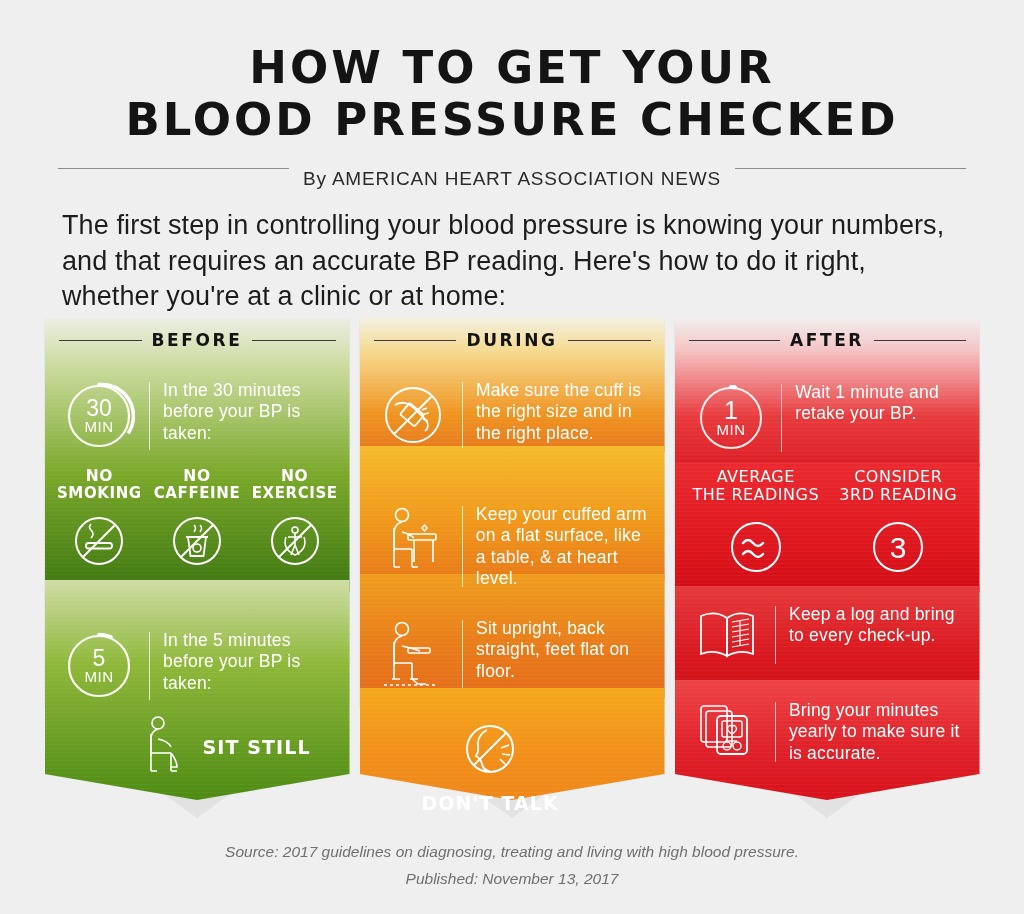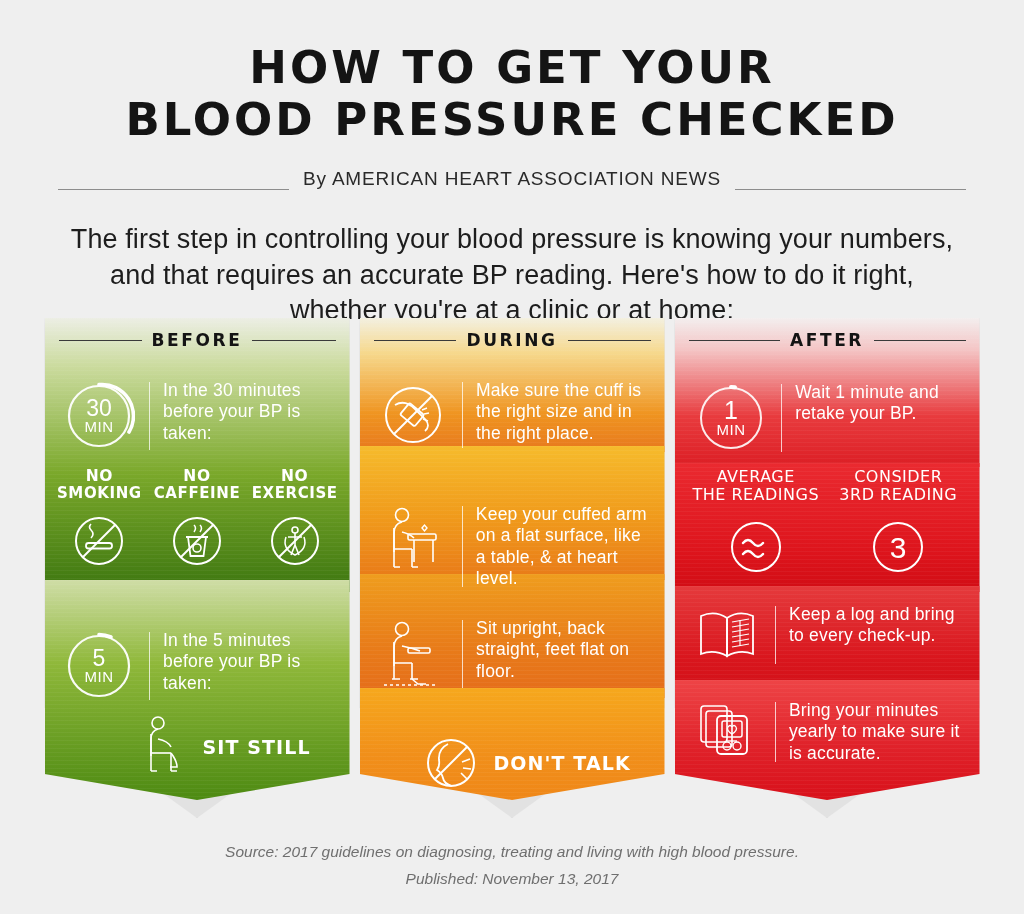--- a/index.html
+++ b/index.html
@@ -18,33 +18,33 @@
     font-weight: 900;
     color: #141414;
     letter-spacing: 2.5px;
     line-height: 0.98;
     text-align: center;
   }
   .title-line.l1 { font-size: 45px; letter-spacing: 3px; }
   .title-line.l2 { font-size: 45px; letter-spacing: 3px; margin-top: 8px; }
 
   .byline-row {
-    display: flex; align-items: flex-end; justify-content: center;
+    display: flex; align-items: flex-start; justify-content: center;
     gap: 14px; margin-top: 26px; padding: 0 58px;
   }
   .byline-rule { flex: 1; height: 1px; background: #8d8d8d; }
   .byline-text {
     font-size: 19px; color: #2a2a2a; letter-spacing: 0.8px;
     font-family: "Liberation Sans", sans-serif; white-space: nowrap;
   }
 
   .intro {
-    margin: 32px auto 0;
+    margin: 18px auto 0;
     width: 900px;
-    text-align: center;
+    text-align: left;
     font-size: 27px;
     line-height: 1.32;
     color: #1d1d1d;
     letter-spacing: 0.1px;
     font-family: "Liberation Sans", sans-serif;
   }
 
   
   .columns {
     position: absolute;
@@ -312,21 +312,21 @@
             <path d="M24 28 q10 2 18 5" fill="none" stroke="#fff" stroke-width="1.6"></path>
             <rect x="30" y="30" width="22" height="5" rx="1.5" fill="none" stroke="#fff" stroke-width="1.6"></rect>
             <path d="M34 61 l6 5 h8" fill="none" stroke="#fff" stroke-width="1.6"></path>
             <path d="M6 67 h54" stroke="#fff" stroke-width="1.4" stroke-dasharray="3 3"></path>
           </svg>
         </div>
         <div class="divider-v"></div>
         <div class="txt">Sit upright, back straight, feet flat on floor.</div>
       </div>
 
-      <div class="inline-label" style="top:416px;left:62px;">
+      <div class="inline-label" style="top:402px;left:62px;flex-direction:column;">
         <div class="ico">
           <svg width="58" height="58" viewBox="0 0 58 58">
             <circle cx="29" cy="29" r="23" fill="none" stroke="#fff" stroke-width="2"></circle>
             <line x1="13" y1="45" x2="45" y2="13" stroke="#fff" stroke-width="2"></line>
             <path d="M26 10 q-10 5 -9 16 q1 6 -2 10 q5 3 6 8 q1 6 9 8" fill="none" stroke="#fff" stroke-width="1.8"></path>
             <path d="M40 28 l8 -3 M41 34 l8 1 M39 39 l6 6" stroke="#fff" stroke-width="1.6"></path>
           </svg>
         </div>
         <div class="lbl">DON'T TALK</div>
       </div>

